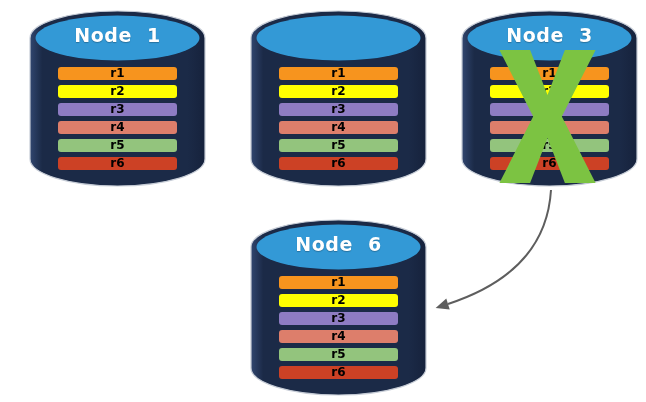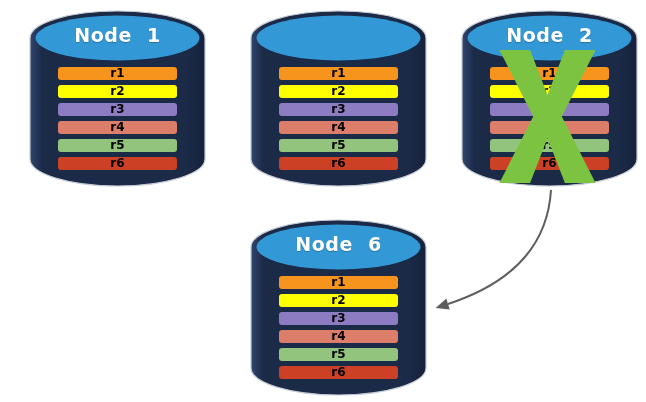--- a/index.html
+++ b/index.html
@@ -85,21 +85,21 @@
       <div class="row" style="background-color: rgb(147, 196, 125);">r5</div>
       <div class="row" style="background-color: rgb(204, 65, 37);">r6</div>
     </div>
   </div>
 
   <div class="node" id="node3">
     <svg class="cyl" viewBox="0 0 177 185">
       <path d="M1,33 A87.5,27 0 0 1 176,33 L176,154 A87.5,27 0 0 1 1,154 Z" fill="url(#cylGrad)" stroke="#C6CCD6" stroke-width="1.2"></path>
       <ellipse cx="88.5" cy="33" rx="82" ry="22.5" fill="#3399D6"></ellipse>
     </svg>
-    <div class="node-label">Node 2</div>
+    <div class="node-label">Node 3</div>
     <div class="rows">
       <div class="row" style="background-color: rgb(247, 148, 30);">r1</div>
       <div class="row" style="background-color: rgb(255, 255, 0);">r2</div>
       <div class="row" style="background-color: rgb(142, 124, 195);">r3</div>
       <div class="row" style="background-color: rgb(221, 126, 107);">r4</div>
       <div class="row" style="background-color: rgb(147, 196, 125);">r5</div>
       <div class="row" style="background-color: rgb(204, 65, 37);">r6</div>
     </div>
   </div>
 

